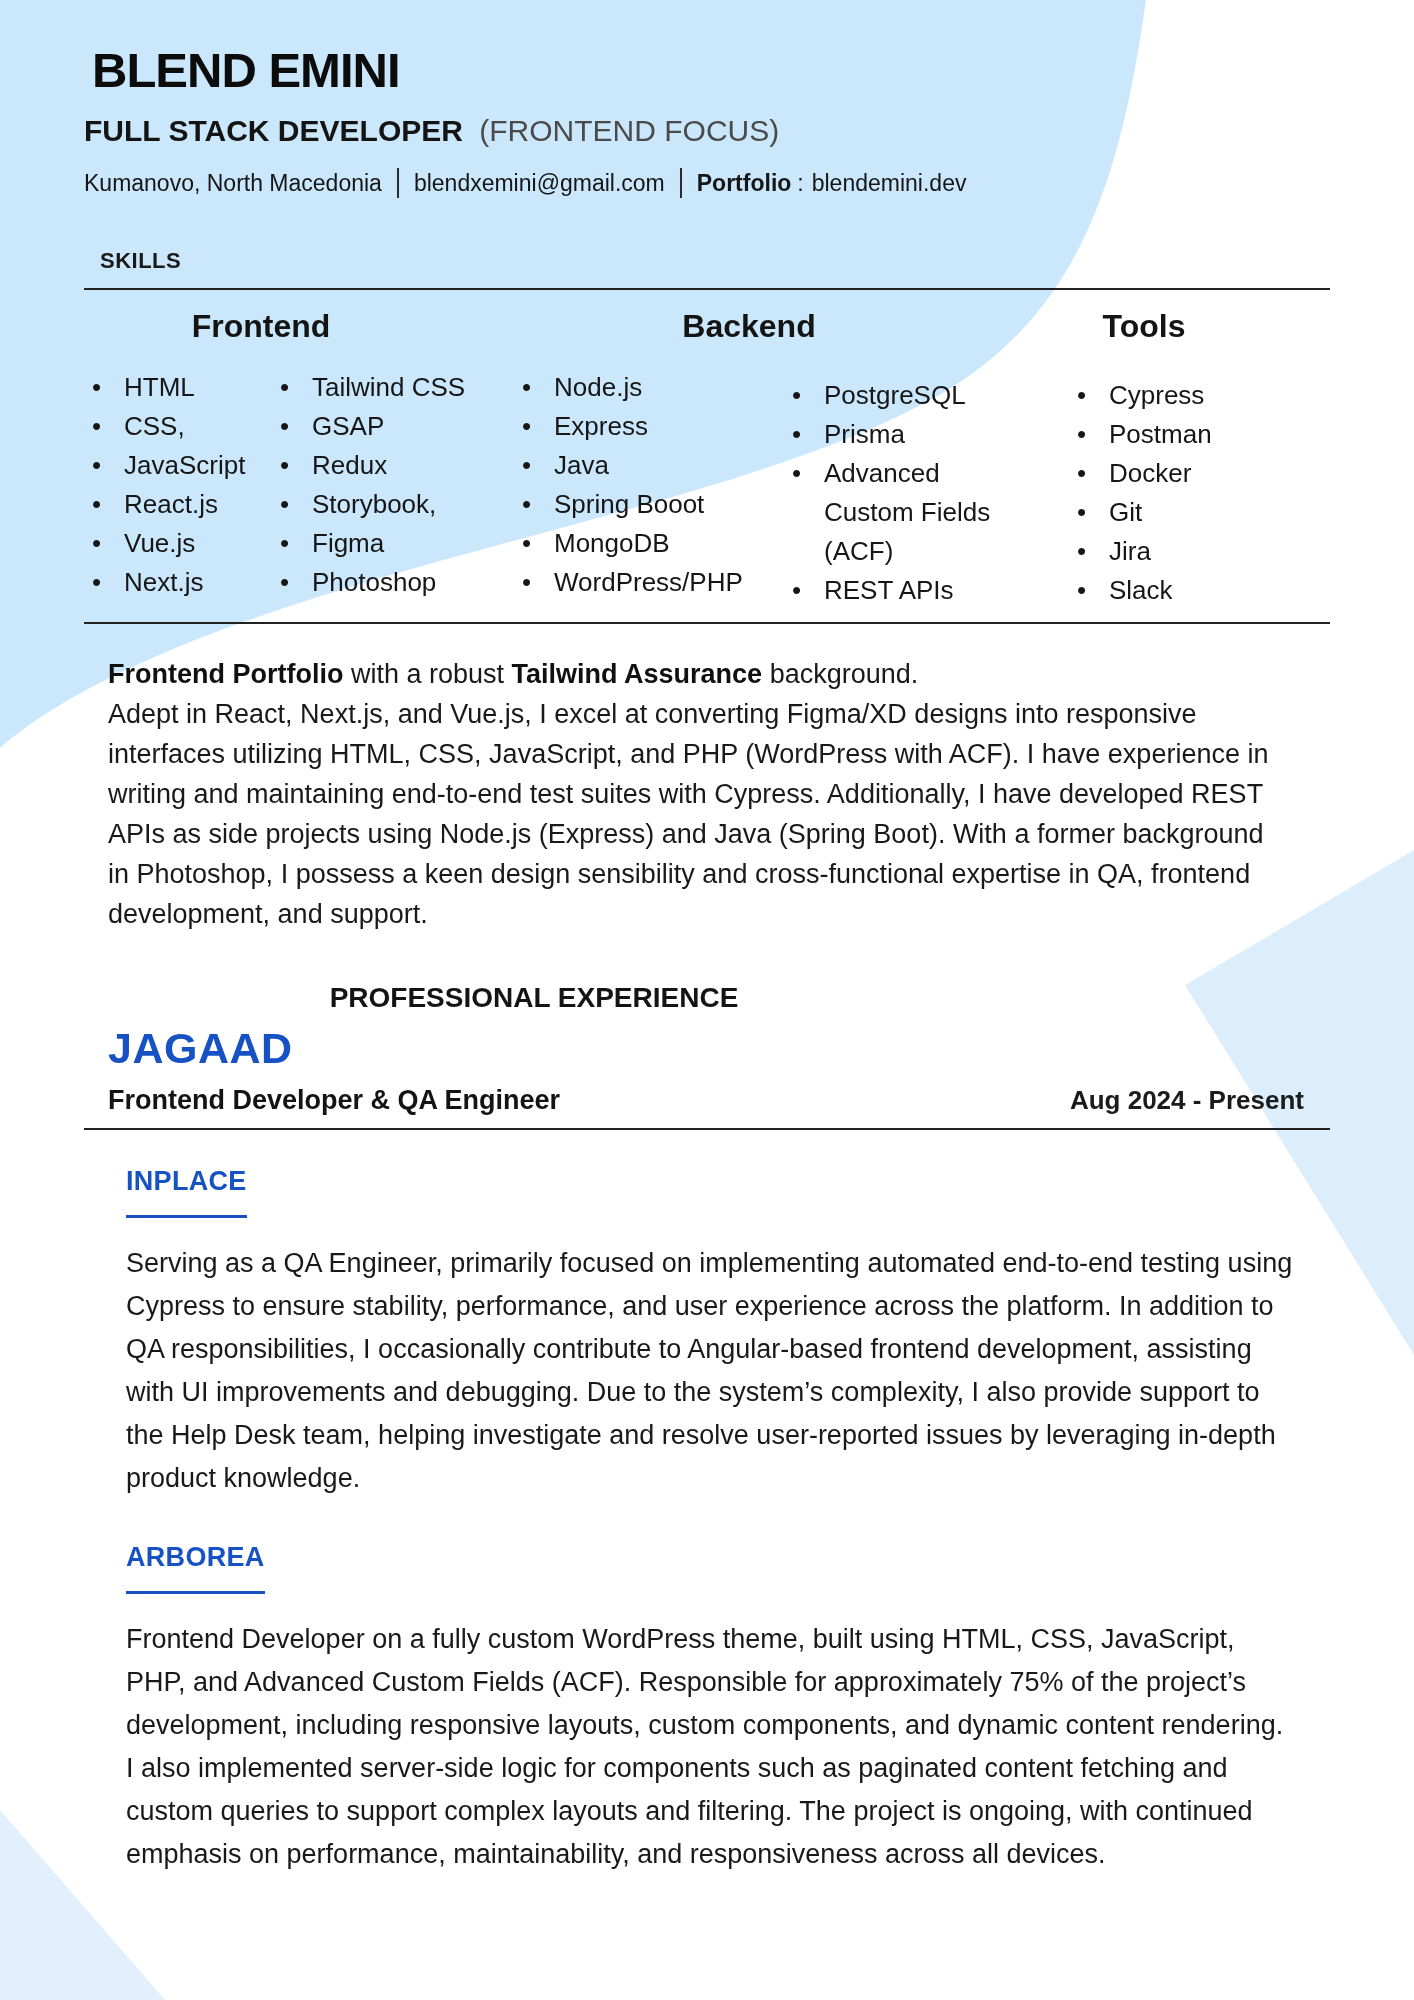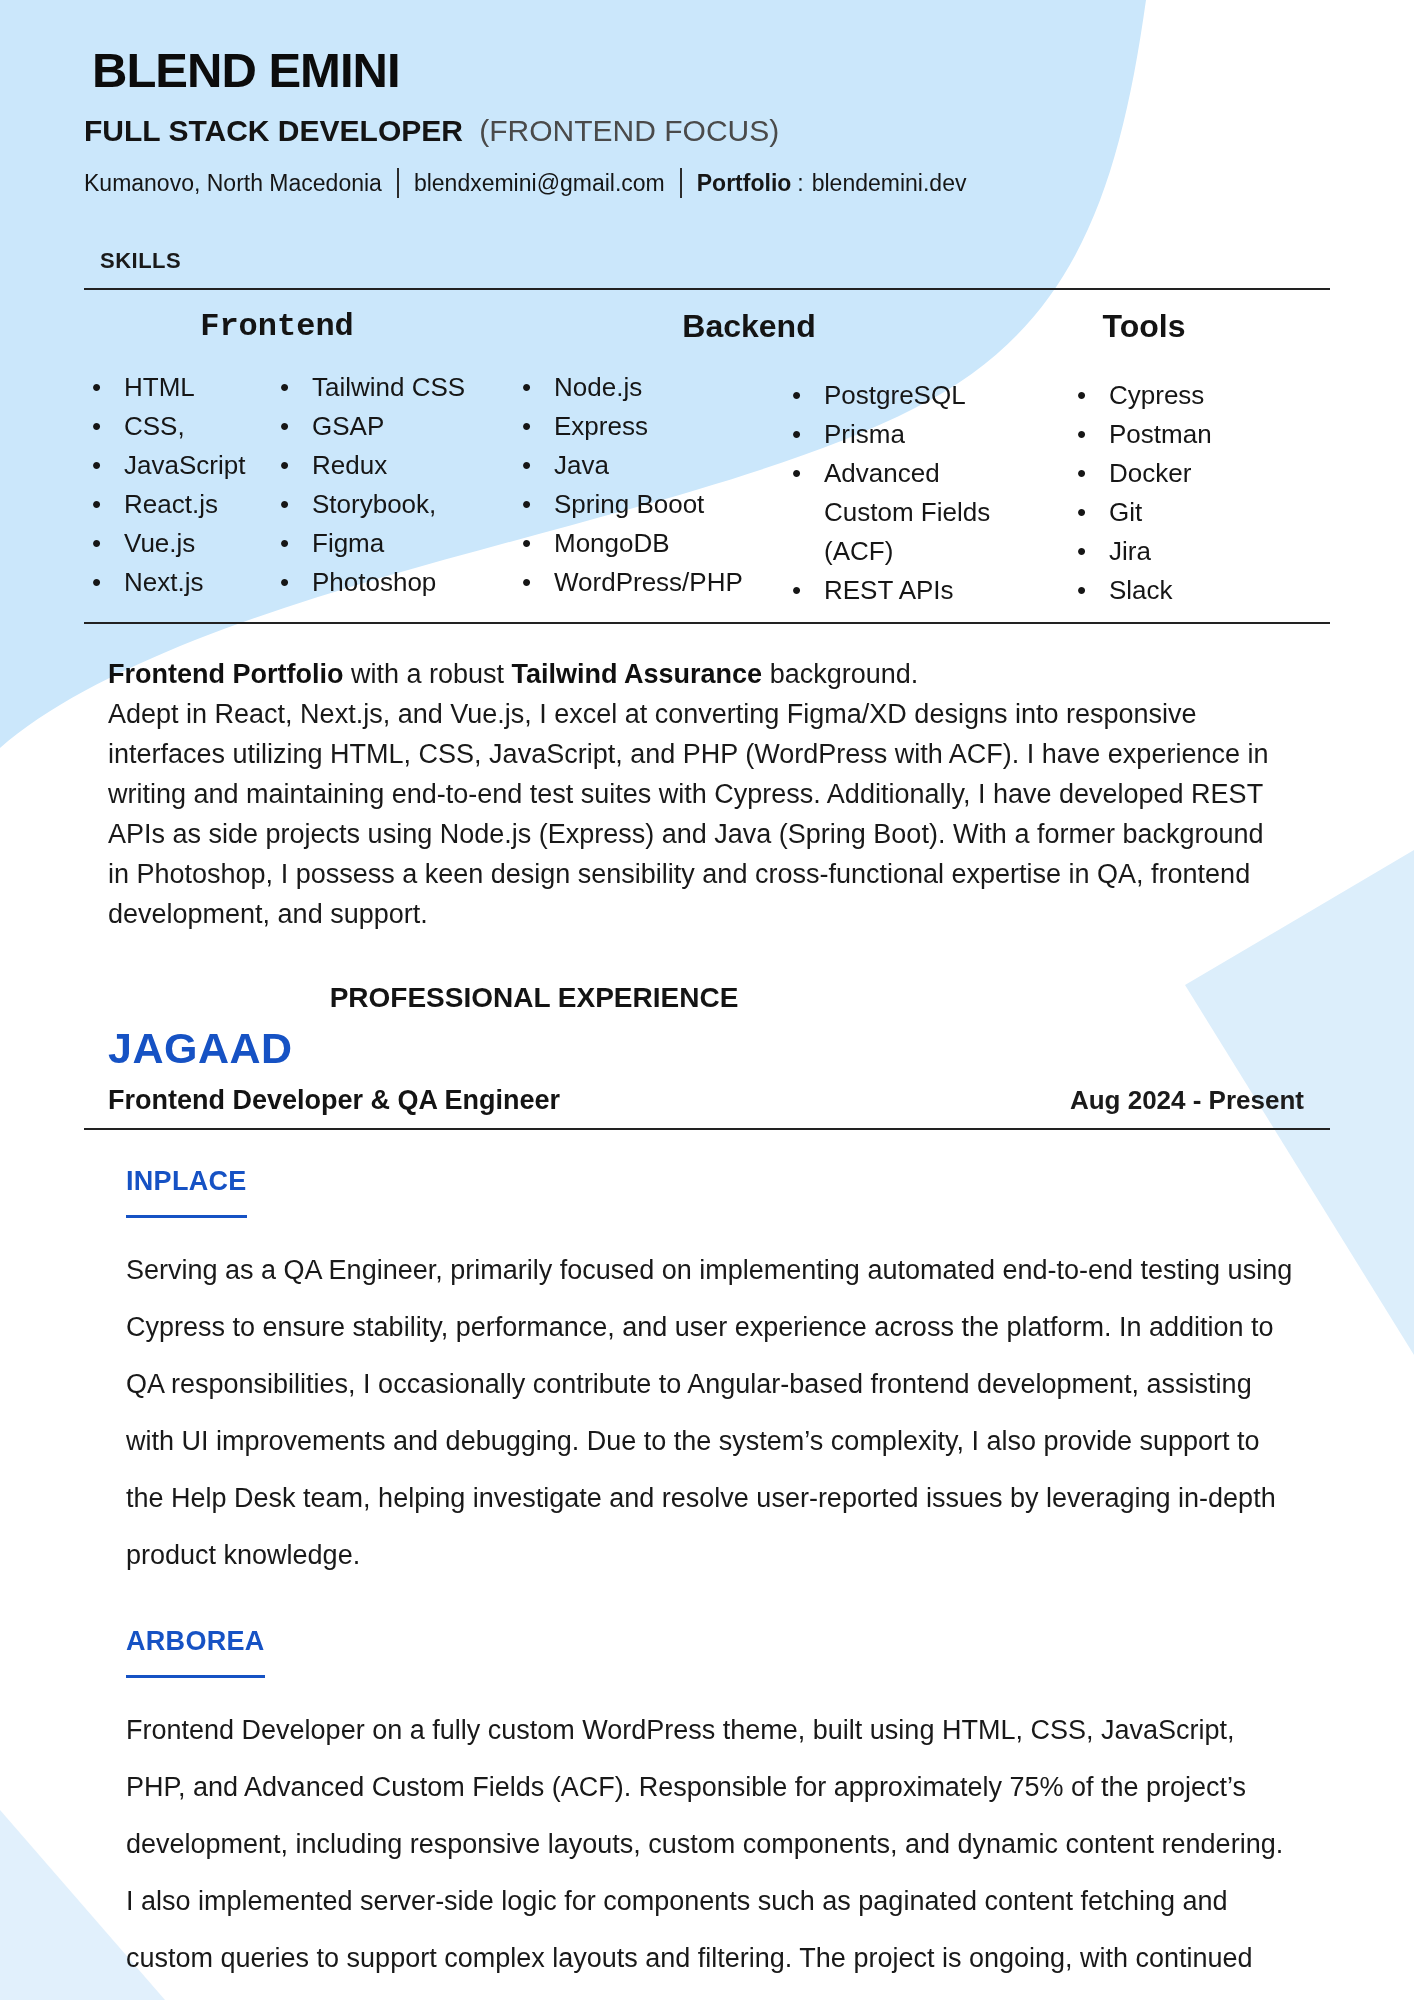--- a/index.html
+++ b/index.html
@@ -18,21 +18,21 @@
   .contact .pipe{display:inline-block;width:0;height:30px;border-left:2px solid #2b2b2b;margin:0 15px;}
   .contact .plabel{font-weight:800;}
   .contact .pcolon{margin:0 8px 0 6px;}
 
   
   .skills-label{margin-top:50px;margin-left:16px;font-size:22px;font-weight:800;letter-spacing:.5px;color:#1a1a1a;}
   .rule{border:none;border-top:2px solid #222;margin:0;width:1246px;}
   .rule.r1{margin-top:14px;}
   .skill-titles{position:relative;height:66px;margin-top:12px;}
   .skill-titles .gt{position:absolute;top:6px;font-size:32px;font-weight:800;color:#141414;text-align:center;}
-  .gt.gt-frontend{left:28px;width:330px;font-family:Liberation Mono, monospace;}
+  .gt.gt-frontend{left:12px;width:330px;}
   .gt.gt-backend{left:430px;width:470px;}
   .gt.gt-tools{left:930px;width:260px;}
   .skill-cols{position:relative;height:254px;}
   ul.skill-list{list-style:none;margin:0;padding:0;position:absolute;top:0;font-size:26px;color:#161616;}
   ul.skill-list li{padding-left:40px;position:relative;line-height:39px;}
   ul.skill-list li::before{content:"\2022";position:absolute;left:8px;top:0;}
   .sl1{left:0;width:190px;}
   .sl2{left:188px;width:250px;}
   .sl3{left:430px;width:270px;}
   .sl4{left:700px;width:215px;top:8px !important;}
@@ -50,21 +50,21 @@
   .role-row{margin-top:12px;margin-left:24px;width:1222px;display:flex;justify-content:space-between;
             align-items:flex-start;}
   .role{font-size:27px;font-weight:800;color:#141414;}
   .dates{font-size:26px;font-weight:800;color:#1b1b1b;margin-right:26px;}
   .rule.r3{margin-top:12px;}
   .project{margin-left:42px;width:1170px;}
   .project-name{display:inline-block;font-size:27px;font-weight:800;letter-spacing:.3px;
                 text-decoration:none;border-bottom:3px solid;padding-bottom:18px;cursor:pointer;}
   .project.p1{margin-top:36px;}
   .project.p2{margin-top:42px;}
-  .project p.desc{margin:24px 0 0 0;font-size:27px;line-height:57px;color:#191919;}
+  .project p.desc{margin:24px 0 0 0;font-size:27px;line-height:43px;color:#191919;}
 </style>
 </head>
 <body>
 
 <svg class="bg" viewBox="0 0 1414 2000" aria-hidden="true">
   <path d="M0,0 L1146,0 C1118,200 1070,330 915,408 C735,500 430,548 195,640 C115,672 45,708 0,748 Z" fill="#cbe7fb"></path>
   <polygon points="1185,985 1414,850 1414,1355" fill="#dceefb"></polygon>
   <polygon points="0,1810 165,2000 0,2000" fill="#e1f0fc"></polygon>
 </svg>
 

